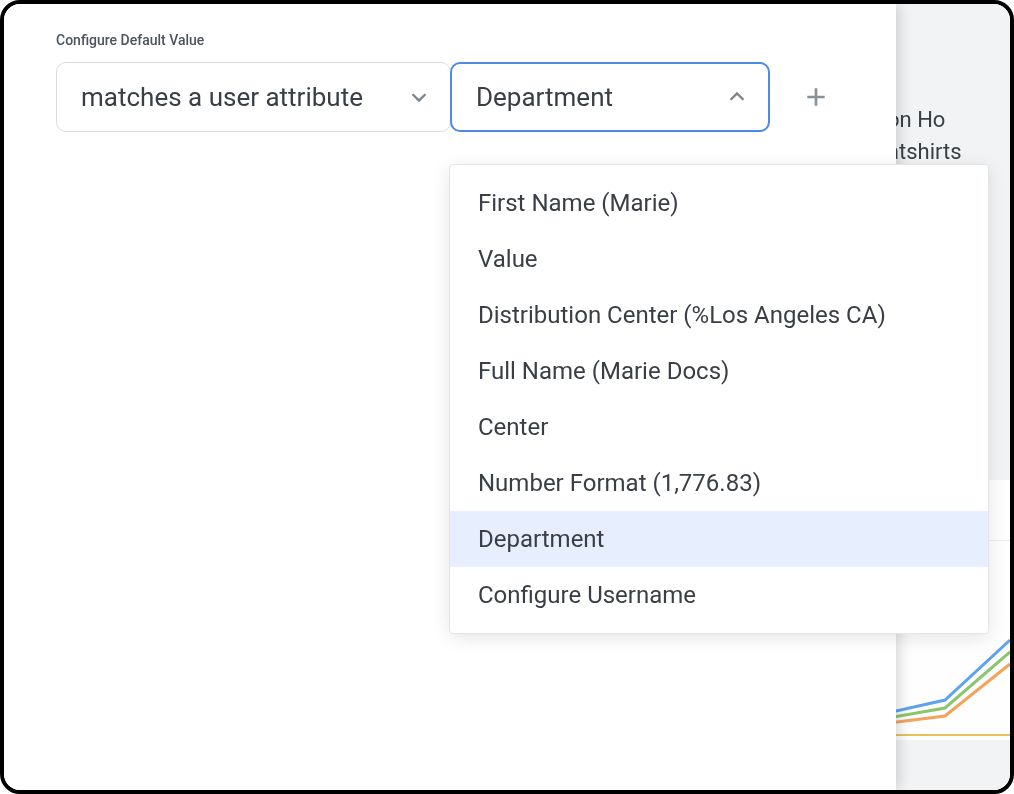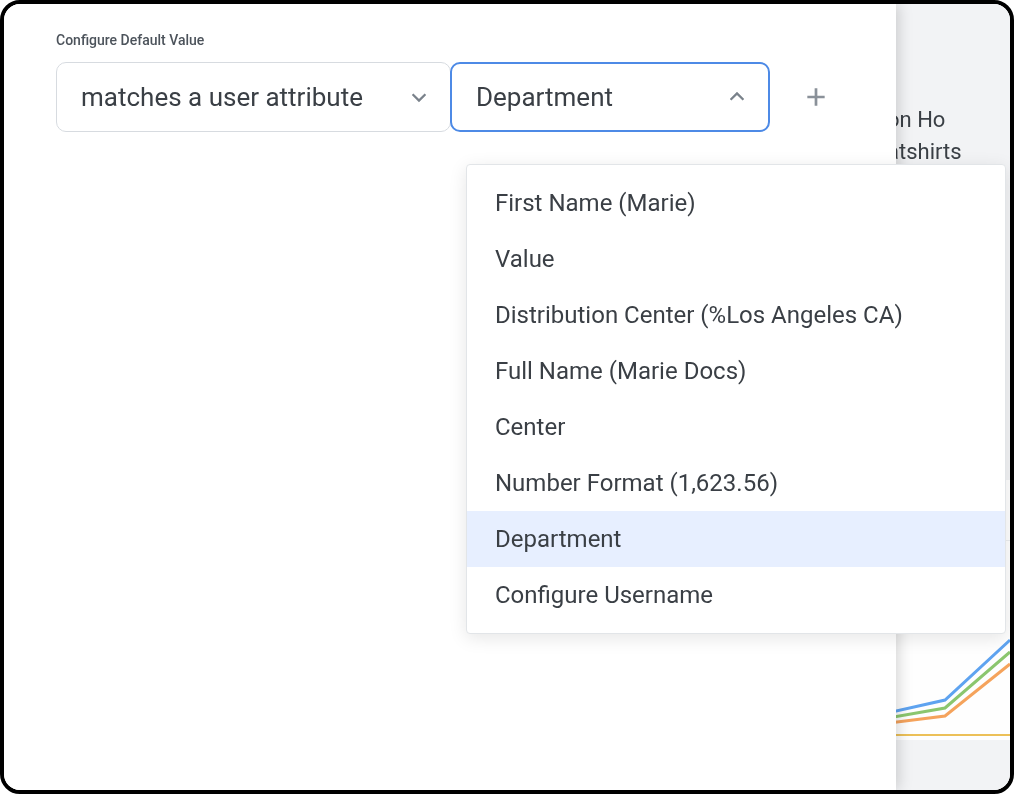--- a/index.html
+++ b/index.html
@@ -130,21 +130,20 @@
       position: absolute;
       top: 160px;
       left: 445px;
       width: 540px;
       background: #ffffff;
       border: 1px solid #e2e5e8;
       border-radius: 4px;
       box-shadow: 0 4px 18px rgba(0,0,0,0.10);
       padding: 10px 0;
       z-index: 10;
-      margin-left: 17px;
     }
     .dropdown-item {
       height: 56px;
       display: flex;
       align-items: center;
       padding: 0 28px;
       font-size: 24px;
       color: #3a3f45;
       cursor: pointer;
       white-space: nowrap;
@@ -211,18 +210,18 @@
 
     </div>
   </div>
 
   <div class="dropdown-panel" id="dropdown-panel">
   <div class="dropdown-item">First Name (Marie)</div>
       <div class="dropdown-item">Value</div>
       <div class="dropdown-item">Distribution Center (%Los Angeles CA)</div>
       <div class="dropdown-item">Full Name (Marie Docs)</div>
       <div class="dropdown-item">Center</div>
-      <div class="dropdown-item">Number Format (1,623.56)</div>
+      <div class="dropdown-item">Number Format (1,776.83)</div>
       <div class="dropdown-item highlighted">Department</div>
       <div class="dropdown-item">Configure Username</div>
     </div>
 
 </div>
 
 </body></html>

